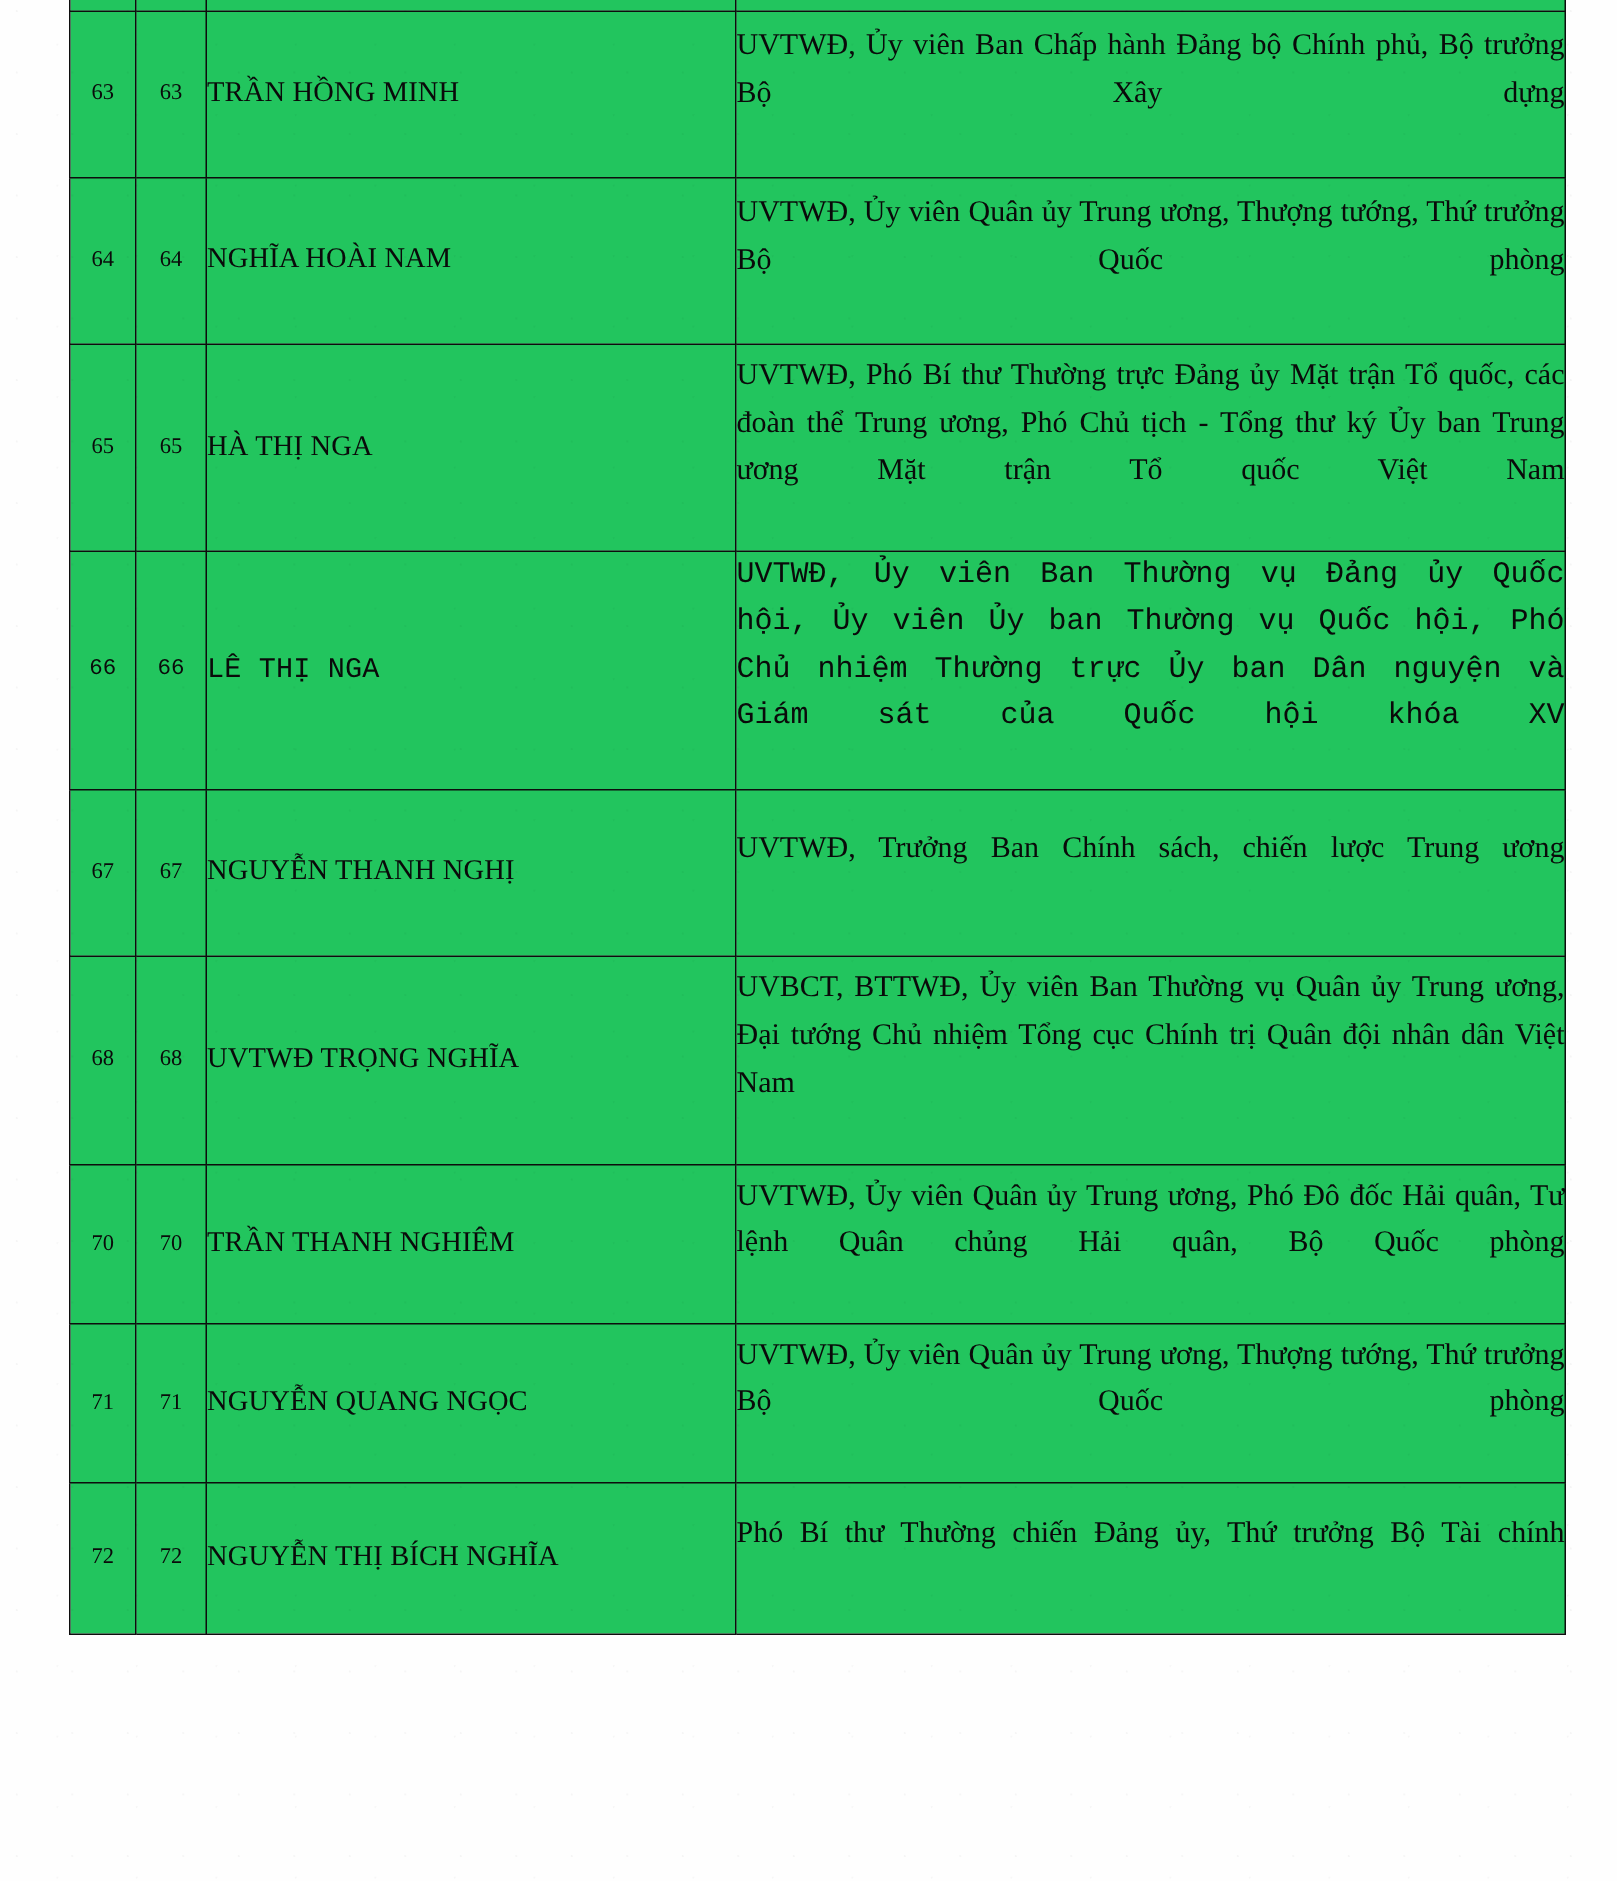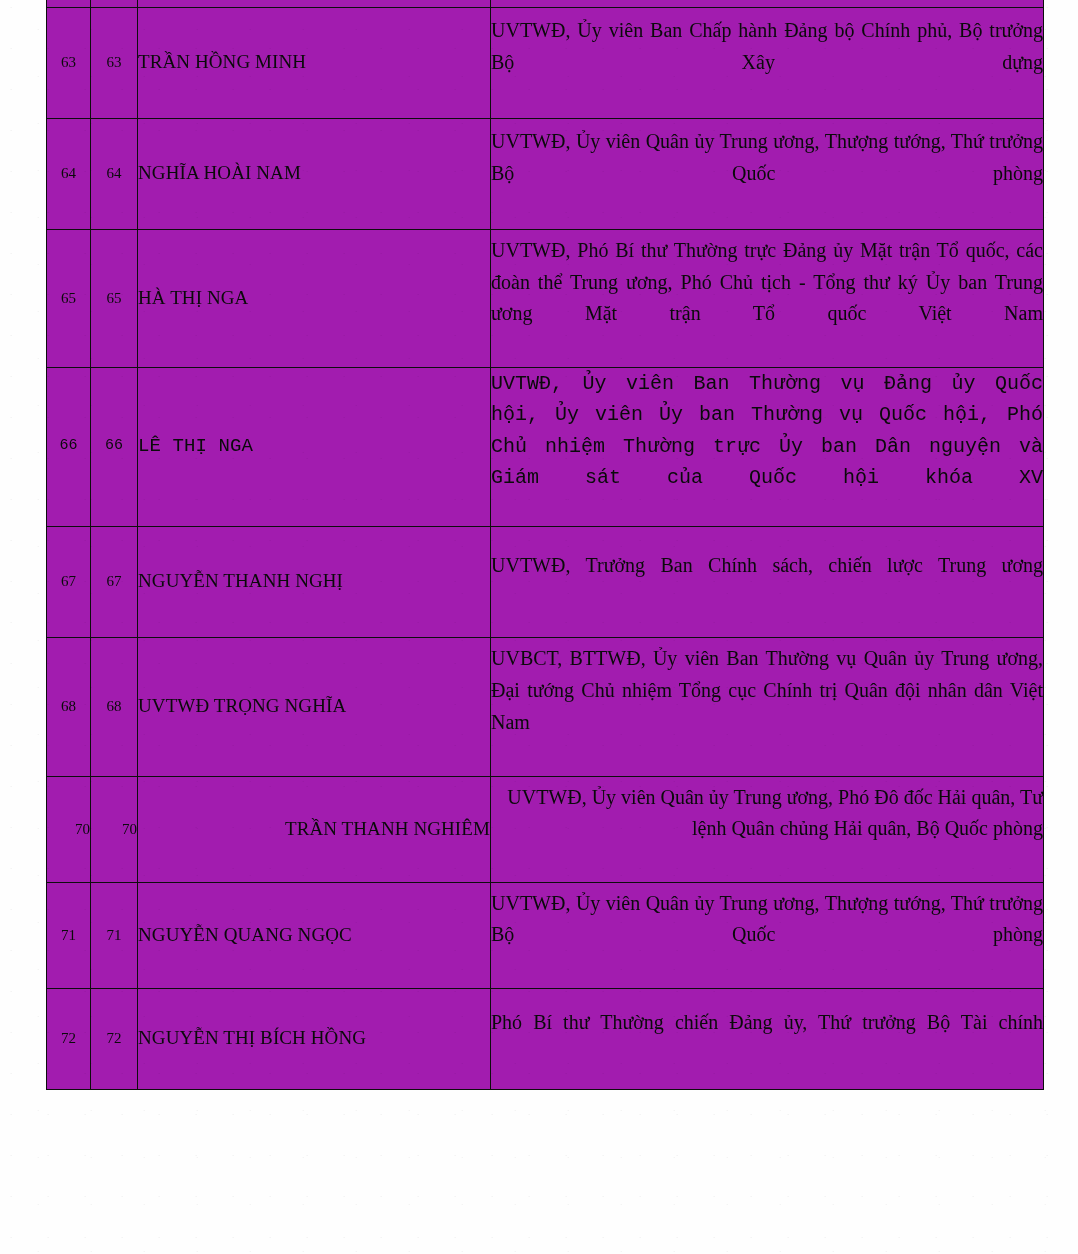--- a/index.html
+++ b/index.html
@@ -37,21 +37,21 @@
 
   #roster-table col.c-stt      { width: 44px; }
   #roster-table col.c-num      { width: 47px; }
   #roster-table col.c-name     { width: 353px; }
   #roster-table col.c-position { width: 553px; }
 
   #roster-table td {
     border: 1.6px solid #0d0d0d;
     padding: 0;
     vertical-align: middle;
-    background: #a21caf;
+    background: #22c55e;
   }
 
   .cell-stt, .cell-num {
     text-align: center;
     font-size: 15px;
     line-height: 1.25;
   }
 
   .cell-name {
     font-size: 19px;
@@ -77,21 +77,21 @@
 
   
   tr.r-partial-top td { height: 24px; }
   tr.r-63 td { height: 110px; }
   tr.r-64 td { height: 110px; }
   tr.r-65 td { height: 137px; }
   tr.r-66 td { height: 137px; font-family: Liberation Mono, monospace; }
   tr.r-67 td { height: 110px; }
   tr.r-68 td { height: 138px; }
   tr.r-69 td { height: 110px; }
-  tr.r-70 td { height: 105px; text-align: right; }
+  tr.r-70 td { height: 105px; }
   tr.r-71 td { height: 105px; }
   tr.r-72 td { height: 100px; }
 
   .paper-noise {
     position: absolute;
     inset: 0;
     pointer-events: none;
     opacity: 0.035;
     background:
       radial-gradient(circle at 30% 18%, #000 0.5px, transparent 0.8px),
@@ -173,21 +173,21 @@
       <tr class="r-71">
         <td class="cell-stt">71</td>
         <td class="cell-num">71</td>
         <td class="cell-name">NGUYỄN QUANG NGỌC</td>
         <td class="cell-position">UVTWĐ, Ủy viên Quân ủy Trung ương, Thượng tướng, Thứ trưởng Bộ Quốc phòng</td>
       </tr>
 
       <tr class="r-72">
         <td class="cell-stt">72</td>
         <td class="cell-num">72</td>
-        <td class="cell-name">NGUYỄN THỊ BÍCH HỒNG</td>
+        <td class="cell-name">NGUYỄN THỊ BÍCH NGHĨA</td>
         <td class="cell-position">Phó Bí thư Thường chiến Đảng ủy, Thứ trưởng Bộ Tài chính</td>
       </tr>
 
     </tbody>
   </table>
 
   <div class="paper-noise"></div>
 </div>
 
 </body></html>

